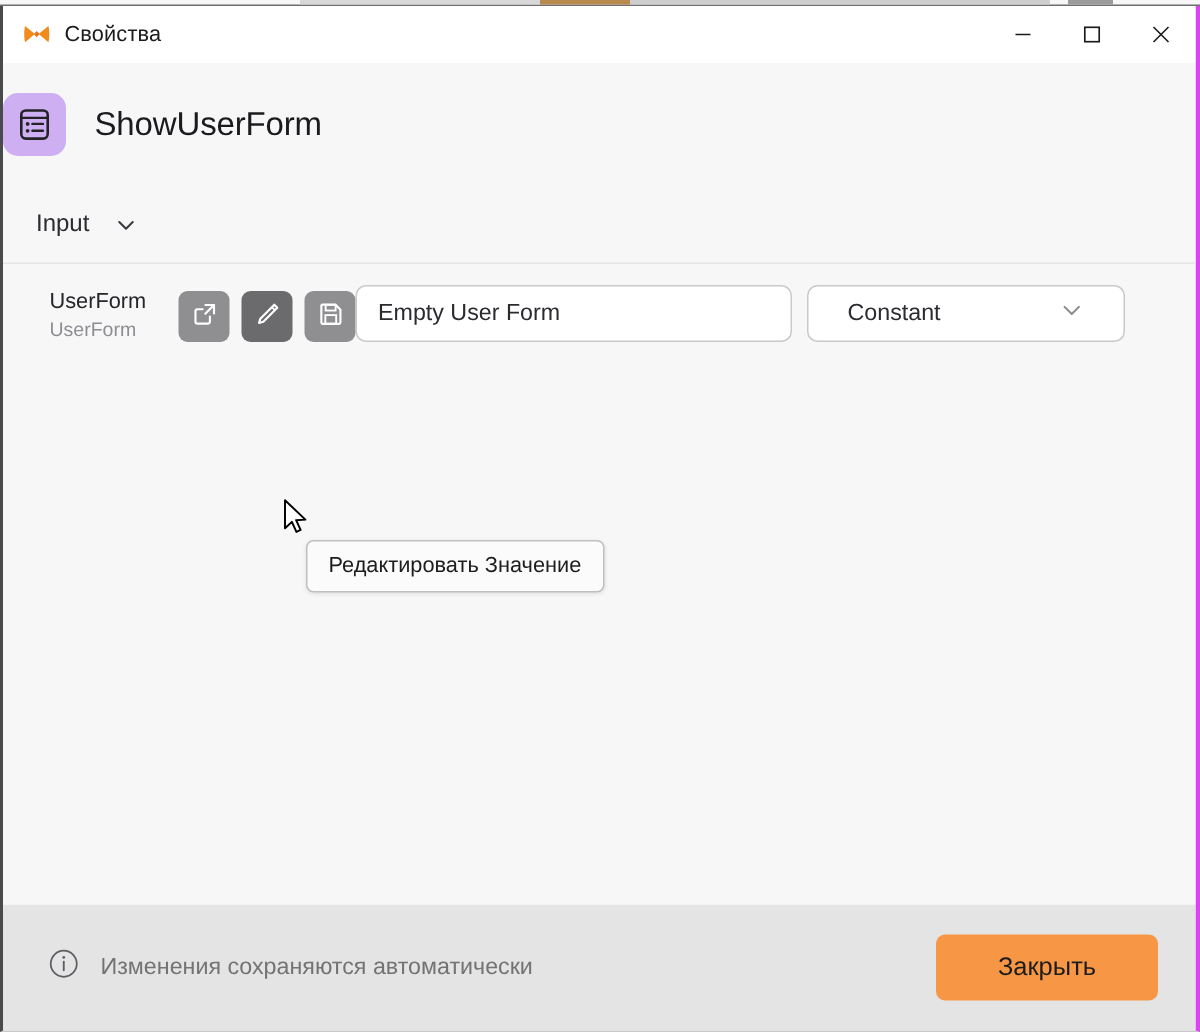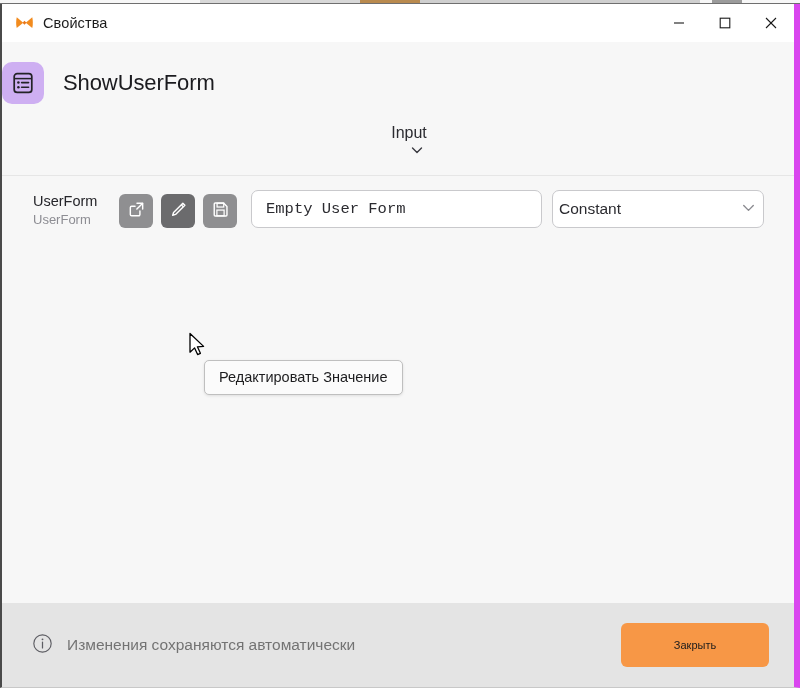--- a/index.html
+++ b/index.html
@@ -55,21 +55,21 @@
   }
 
   
   .window {
     position: absolute;
     left: 0; top: 4px;
     width: 800px;
     height: 684px;
     background: #ffffff;
     border-left: 2px solid #4a4a4a;
-    border-right: 6px solid #d946ef;
+    border-right: 3px solid #d946ef;
     border-bottom: 1px solid #c8c8c8;
     box-sizing: border-box;
     display: flex;
     flex-direction: column;
   }
 
   
   .titlebar {
     height: 38px;
     flex: 0 0 38px;
@@ -141,21 +141,20 @@
   }
 
   .section-header {
     height: 52px;
     display: flex;
     align-items: center;
     padding-left: 22px;
     box-sizing: border-box;
     border-bottom: 1px solid #e6e6e6;
     cursor: default;
-    flex-direction: column;
   }
   .section-title {
     font-size: 16px;
     color: #2b2b30;
   }
   .section-chevron {
     margin-left: 16px;
     display: flex;
     align-items: center;
   }
@@ -197,45 +196,44 @@
     display: flex;
     align-items: center;
     justify-content: center;
     cursor: pointer;
     border: none;
     padding: 0;
   }
   .icon-btn.hovered { background: #6b6b6d; }
 
   .value-input {
-    margin-left: 14px;
     width: 291px;
     height: 38px;
     border: 1px solid #c9c9cc;
     border-radius: 7px;
     background: #ffffff;
     font-size: 15.5px;
     color: #2b2b30;
     padding: 0 14px;
     box-sizing: border-box;
-    font-family: Liberation Mono, monospace;
+    font-family: Liberation Sans, sans-serif;
     outline: none;
   }
 
   .kind-select {
     margin-left: 10px;
     width: 212px;
     height: 38px;
     border: 1px solid #c9c9cc;
     border-radius: 7px;
     background: #ffffff;
     display: flex;
     align-items: center;
     box-sizing: border-box;
-    padding: 0 6px;
+    padding: 0 26px;
     cursor: pointer;
     gap: 21px;
   }
   .kind-select-text {
     font-size: 15.5px;
     color: #2b2b30;
     flex: 1 1 auto;
   }
 
   
@@ -279,21 +277,21 @@
     margin-left: 14px;
     font-size: 15.5px;
     color: #737373;
   }
   .close-btn {
     width: 148px;
     height: 44px;
     border-radius: 6px;
     background: #f79746;
     border: none;
-    font-size: 11px;
+    font-size: 17px;
     color: #1c1c1c;
     cursor: pointer;
     font-family: "Liberation Sans", "DejaVu Sans", sans-serif;
   }
 </style>
 </head>
 <body>
 
 <div id="app">
 

